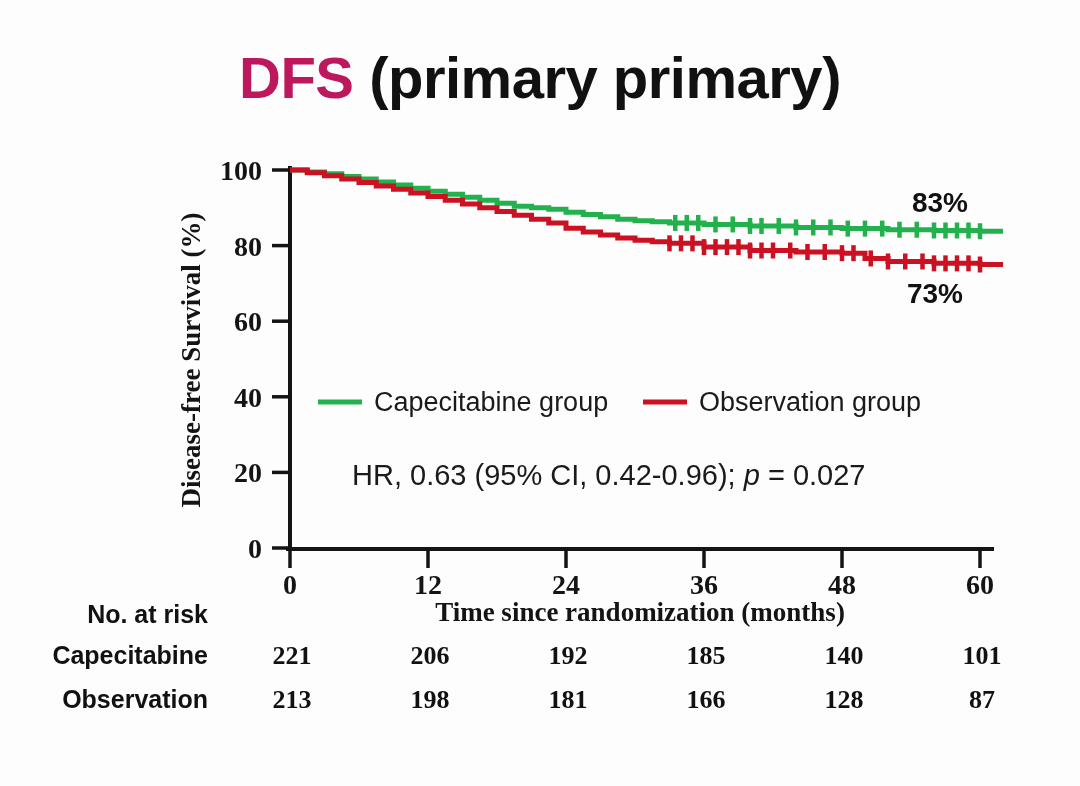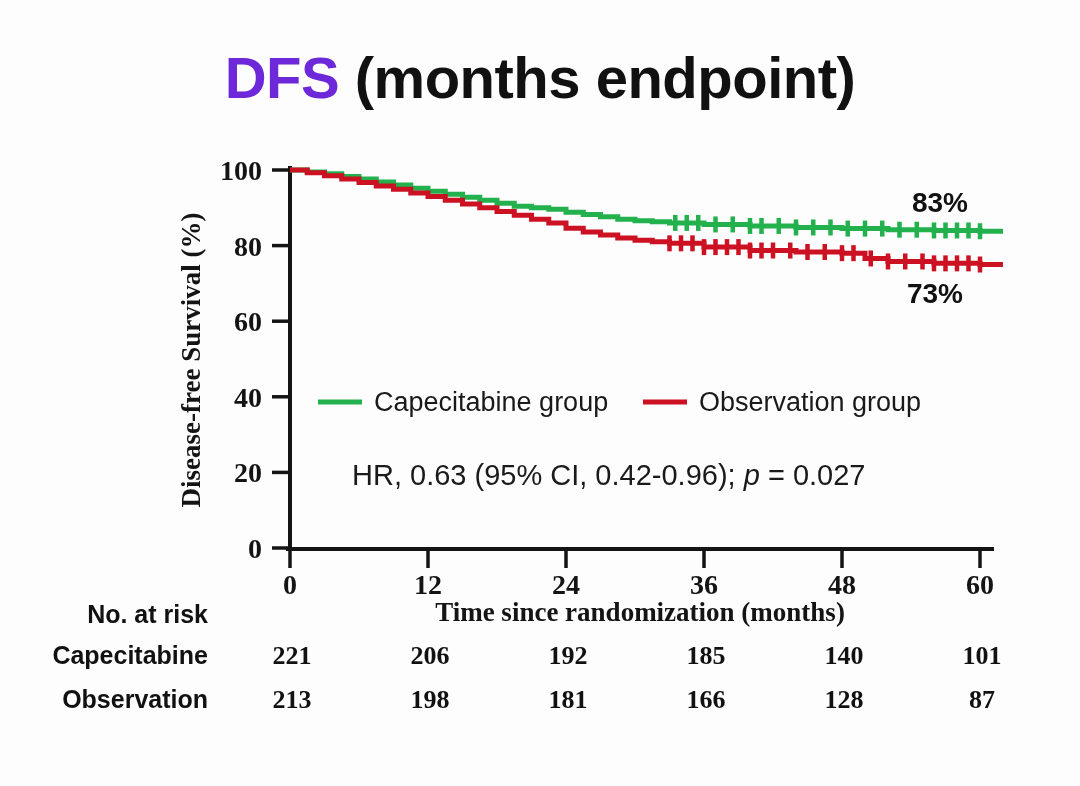--- a/index.html
+++ b/index.html
@@ -22,21 +22,21 @@
     left: 0;
     top: 44px;
     width: 1080px;
     text-align: center;
     font-family: "Liberation Sans", sans-serif;
     font-weight: bold;
     font-size: 58px;
     letter-spacing: -0.5px;
     white-space: nowrap;
   }
-  #title .accent { color: #6d28d9; }
+  #title .accent { color: #be185d; }
   #title .rest   { color: #111111; }
 
   
   #plot {
     position: absolute;
     left: 0;
     top: 0;
     width: 1080px;
     height: 786px;
   }
@@ -101,21 +101,21 @@
     font-size: 26px;
     fill: #111111;
   }
 </style>
 </head>
 <body>
 
 <div id="page">
 
   <div id="title">
-    <span class="accent">DFS</span><span class="rest"> (months endpoint)</span>
+    <span class="accent">DFS</span><span class="rest"> (primary primary)</span>
   </div>
 
   <svg id="plot" width="1080" height="786">
 
     <g>
       <line class="axis-line" x1="290" y1="168" x2="290" y2="549"></line>
       <line class="axis-line" x1="288" y1="549" x2="992" y2="549"></line>
     </g>
 
     <g id="y-ticks">

